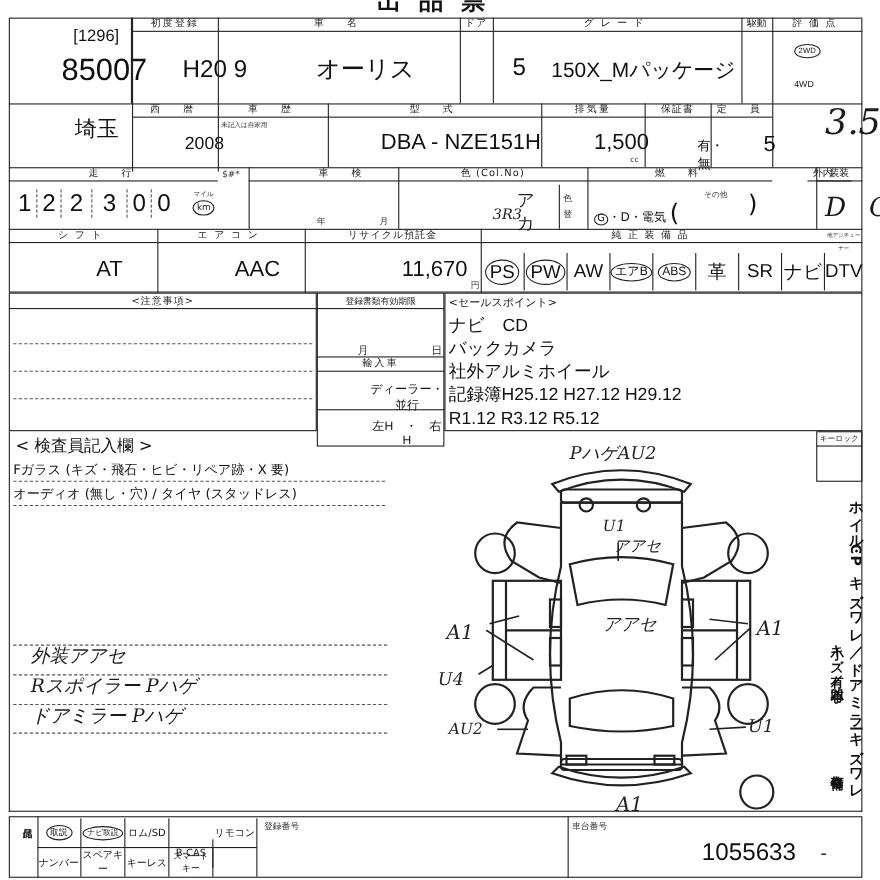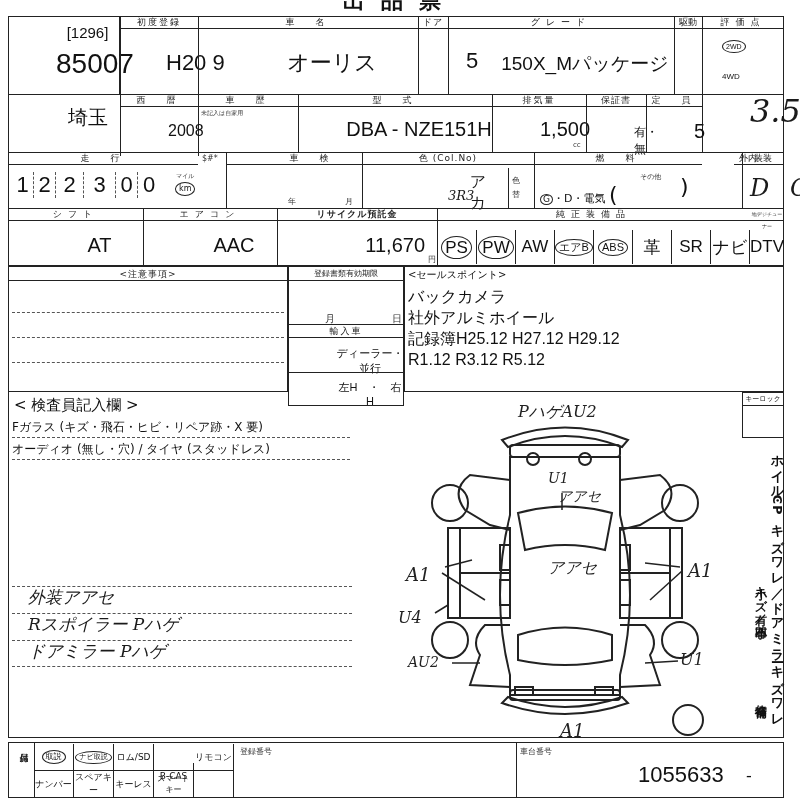--- a/index.html
+++ b/index.html
@@ -123,21 +123,21 @@
 <div class="val hand" style="left:742px; top:174px; width:42px; font-size:24px;">C</div>
 
 <div class="hline" style="left:8px; top:208px; width:776px;"></div>
 
 <div class="hdr" style="left:8px; top:208px; width:135px;">シフト</div>
 <div class="val" style="left:8px; top:234px; width:135px; font-size:20px;">AT</div>
 <div class="vline" style="left:143px; top:208px; height:58px;"></div>
 <div class="hdr" style="left:143px; top:208px; width:134px;">エアコン</div>
 <div class="val" style="left:143px; top:234px; width:134px; font-size:20px;">AAC</div>
 <div class="vline" style="left:277px; top:208px; height:58px;"></div>
-<div class="hdr" style="left:277px; top:208px; width:160px; letter-spacing:1px;font-weight:bold;">リサイクル預託金</div>
+<div class="hdr" style="left:277px; top:208px; width:160px; letter-spacing:1px;">リサイクル預託金</div>
 <div class="val" style="left:277px; top:234px; width:148px; font-size:20px; text-align:right;">11,670</div>
 <div class="abs small" style="left:428px; top:254px;">円</div>
 <div class="vline" style="left:437px; top:208px; height:58px;"></div>
 
 <div class="hdr" style="left:437px; top:208px; width:313px;">純正装備品</div>
 <div class="hdr" style="left:750px; top:208px; width:34px; font-size:5px; letter-spacing:0;">地デジチューナー</div>
 <div class="equip" style="left:437px; width:40px;">
     <span class="circ">PS</span>
   </div>
 <div class="equip" style="left:477px; width:39px;">
@@ -177,20 +177,21 @@
 <div class="abs small" style="left:392px; top:312px; font-size:10px;">日</div>
 <div class="hline" style="left:288px; top:324px; width:116px;"></div>
 <div class="hdr" style="left:288px; top:325px; width:116px; letter-spacing:2px;">輸入車</div>
 <div class="val" style="left:288px; top:346px; width:116px; font-size:11px;">ディーラー・並行</div>
 <div class="hline" style="left:288px; top:372px; width:116px; border-top-width:1px;"></div>
 <div class="val" style="left:288px; top:380px; width:116px; font-size:11px;">左H　・　右H</div>
 
 <div class="abs b" style="left:404px; top:266px; width:380px; height:126px;"></div>
 <div class="abs" style="left:408px; top:268px; font-size:10px;">&lt;セールスポイント&gt;</div>
 <div class="abs" style="left:408px; top:286px;">
+  <div class="sp-line">ナビ　CD</div>
   <div class="sp-line">バックカメラ</div>
   <div class="sp-line">社外アルミホイール</div>
   <div class="sp-line">記録簿H25.12 H27.12 H29.12</div>
   <div class="sp-line">R1.12 R3.12 R5.12</div>
 </div>
 
 <div class="abs" style="left:8px; top:392px; width:776px; height:346px; border-left:1.5px solid #222; border-right:1.5px solid #222; border-bottom:1.5px solid #222;"></div>
 <div class="abs" style="left:14px; top:396px; font-size:15px;">&lt; 検査員記入欄 &gt;</div>
 <div class="abs" style="left:12px; top:416px; width:338px;">
   <div class="insp-line">Fガラス (キズ・飛石・ヒビ・リペア跡・X 要)</div>

